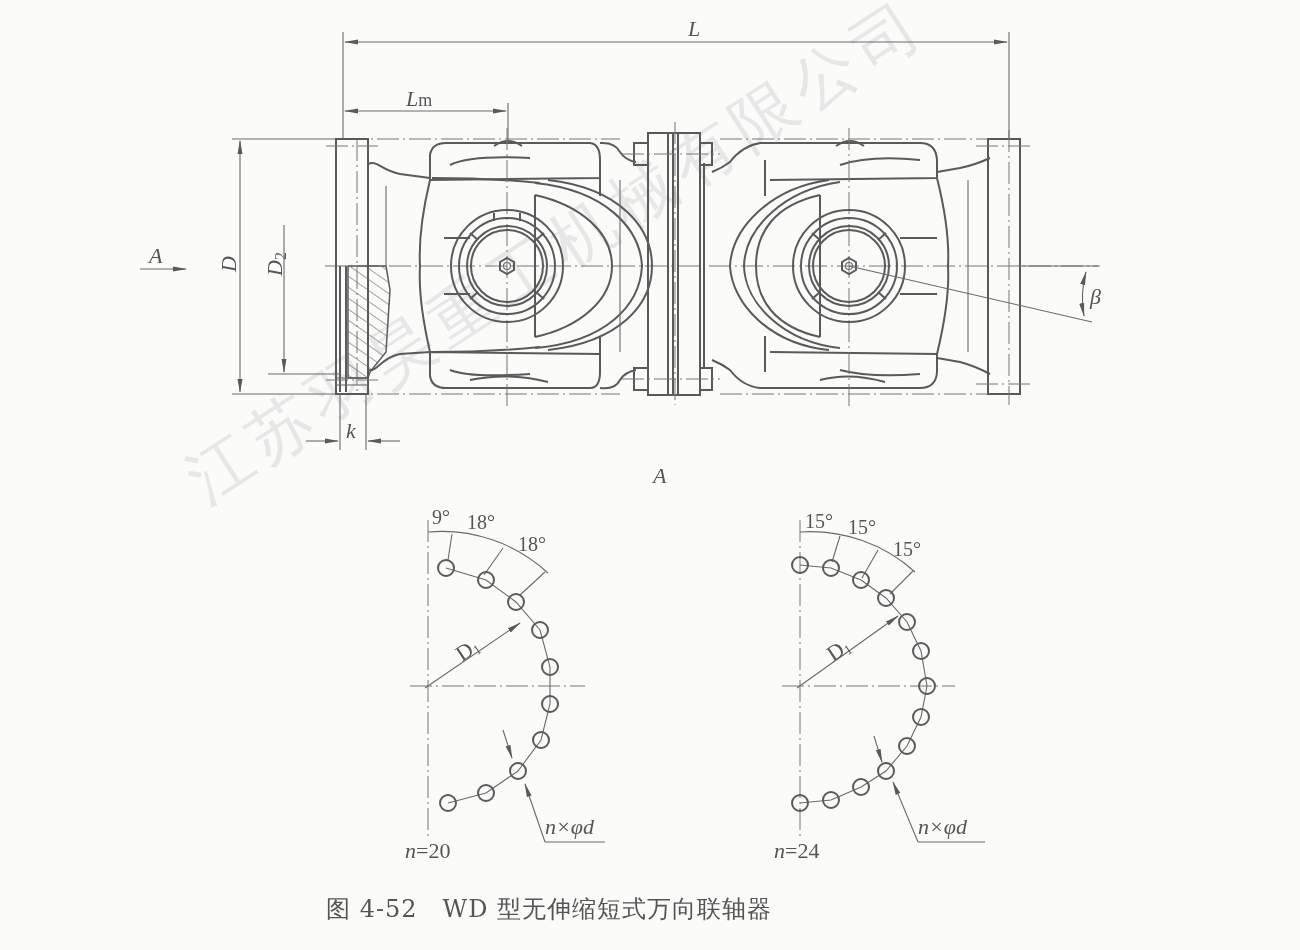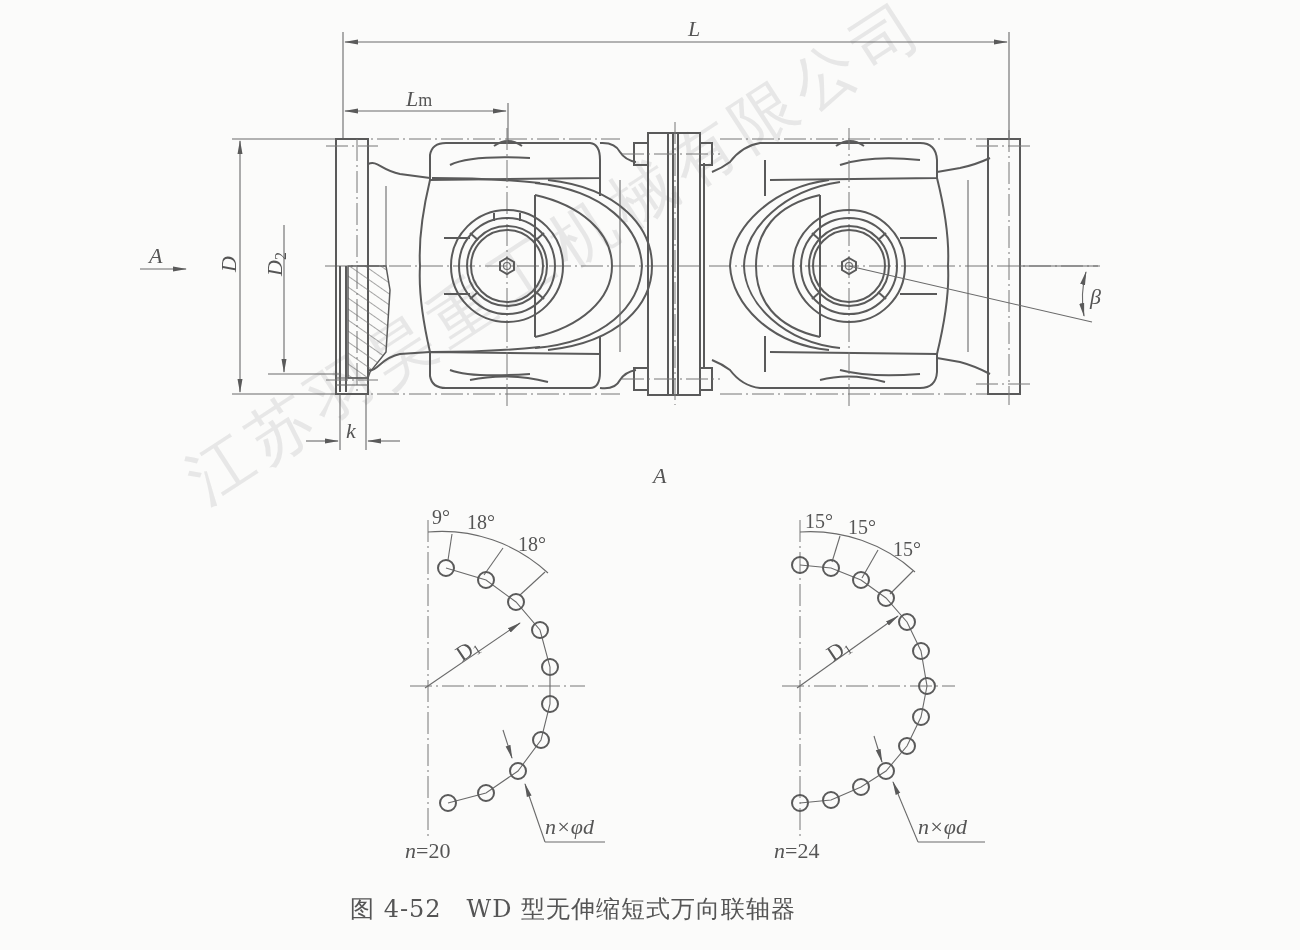--- a/index.html
+++ b/index.html
@@ -5,21 +5,21 @@
   html, body { margin: 0; padding: 0; background: #fbfbfa; }
   body { width: 1300px; height: 950px; position: relative; overflow: hidden;
          font-family: "Liberation Serif", serif; color: #555; }
   svg { position: absolute; left: 0; top: 0; }
   .ln { stroke: #5a5a5a; stroke-width: 2; fill: none; }
   .thin { stroke: #6a6a6a; stroke-width: 1.1; fill: none; }
   .ctr { stroke: #777; stroke-width: 1; fill: none; stroke-dasharray: 22 4 2 4; }
   .lbl { font-family: "Liberation Serif", serif; font-style: italic; fill: #555; font-size: 22px; }
   .lbl-up { font-family: "Liberation Serif", serif; fill: #555; font-size: 20px; }
   .cap { position: absolute; left: 326px; top: 893px; font-size: 24px; letter-spacing: 1px;
-         font-family: "DejaVu Serif", serif; color: #555; margin-left: 24px; }
+         font-family: "DejaVu Serif", serif; color: #555; }
   .wm { position: absolute; left: 170px; top: 450px; font-size: 64px; color: rgba(200,200,200,0.38);
         transform: rotate(-33deg); transform-origin: left top; font-family: "DejaVu Sans", sans-serif;
         letter-spacing: 8px; white-space: nowrap; pointer-events: none; }
 </style>
 </head>
 <body>
 
 <div class="wm">江苏羽昊重工机械有限公司</div>
 
 <svg width="1300" height="950" viewBox="0 0 1300 950">

